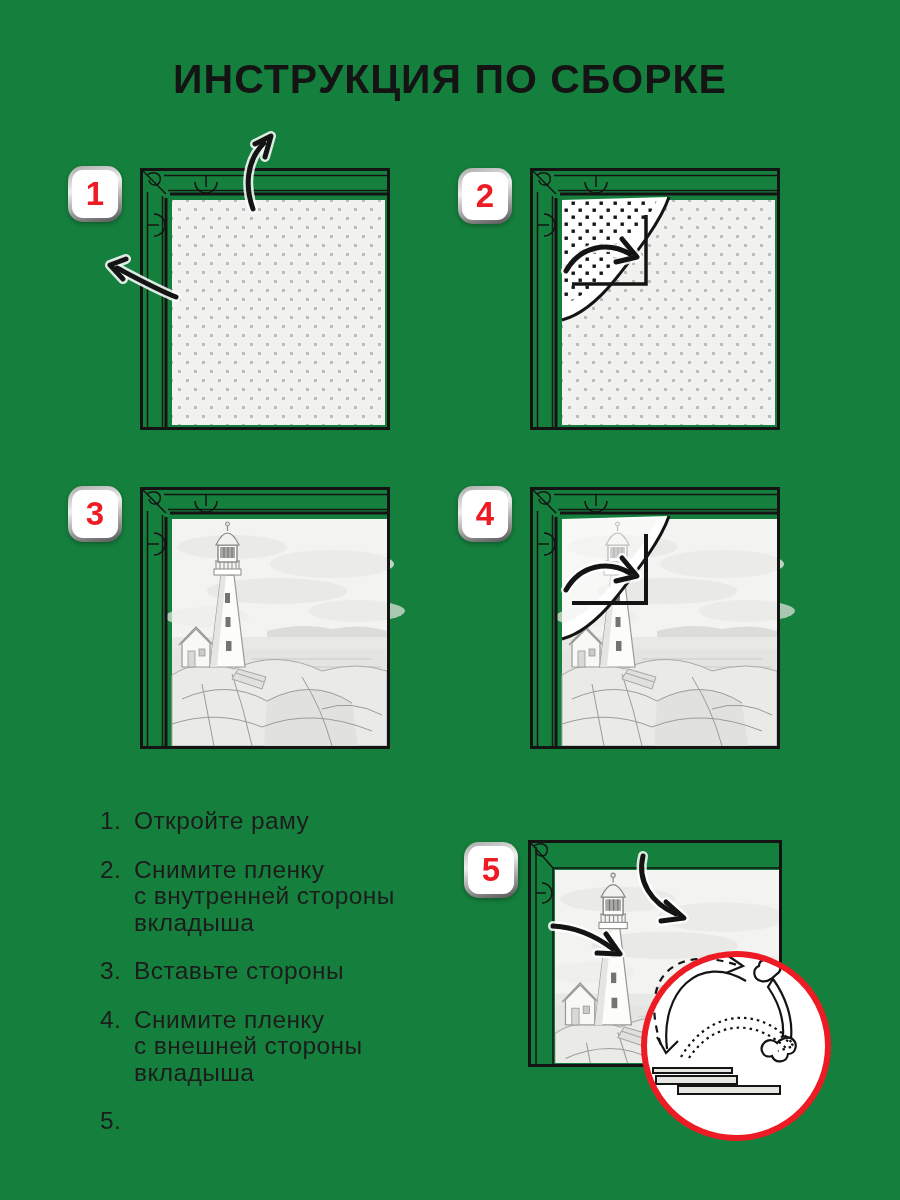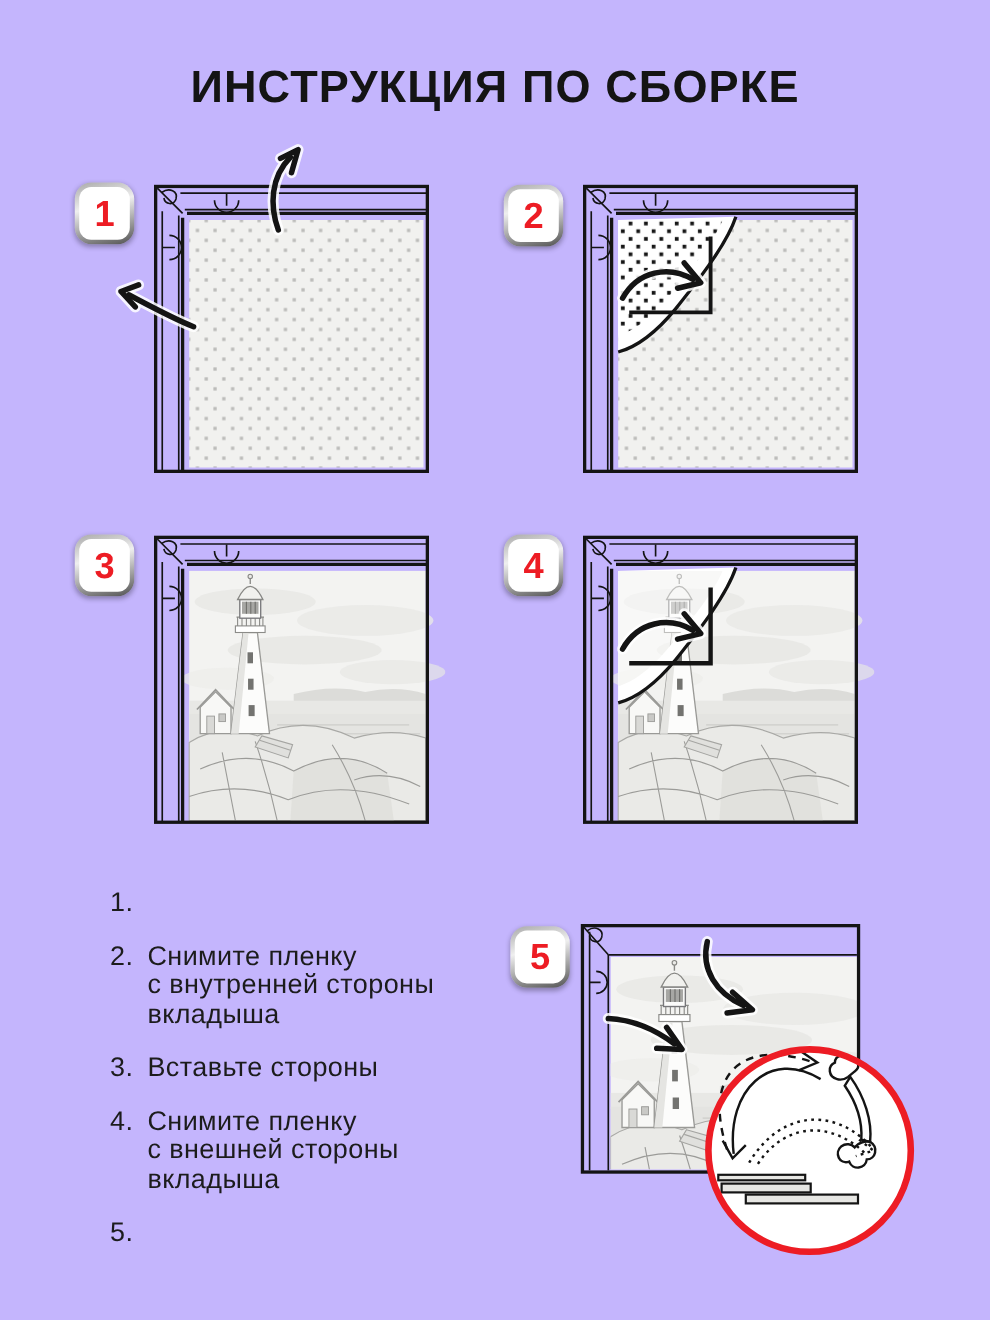--- a/index.html
+++ b/index.html
@@ -1,16 +1,16 @@
 <!DOCTYPE html>
 <html><head>
 <meta charset="utf-8">
 <style>
   html,body{margin:0;padding:0;background:#fff;}
-  #page{position:relative;width:900px;height:1200px;margin:0 auto;background:#c4b5fd;
+  #page{position:relative;width:900px;height:1200px;margin:0 auto;background:#15803d;
         font-family:"Liberation Sans",sans-serif;overflow:hidden;}
   .title{position:absolute;top:56px;left:0;width:100%;text-align:center;
          font-size:41px;font-weight:800;letter-spacing:1px;color:#141414;margin:0;}
   .badge{position:absolute;width:54px;height:56px;border-radius:15px;box-sizing:border-box;
          background:linear-gradient(165deg,#a9a9a9,#efefef 38%,#5f5f5f 95%);
          box-shadow:0 2px 5px rgba(0,0,0,.30);padding:4px;}
   .badge .in{width:100%;height:100%;border-radius:11px;background:#ffffff;display:flex;
              align-items:center;justify-content:center;font-weight:bold;font-size:33px;
              color:#ed1c24;}
   .ill{position:absolute;}
@@ -172,20 +172,21 @@
       <path class="aw" d="M81,156 C95,131 123,126 145,139"></path>
       <path class="aw" d="M137,124 L152,142 L131,147"></path>
       <path class="ab" d="M81,156 C95,131 123,126 145,139"></path>
       <path class="ab" d="M137,124 L152,142 L131,147"></path>
     </g>
   </svg>
 
   <div class="steps">
     <div class="step">
       <span class="n">1.</span>
+      <span class="t">Откройте раму</span>
     </div>
     <div class="step">
       <span class="n">2.</span>
       <span class="t">Снимите пленку
 с внутренней стороны
 вкладыша</span>
     </div>
     <div class="step">
       <span class="n">3.</span>
       <span class="t">Вставьте стороны</span>

